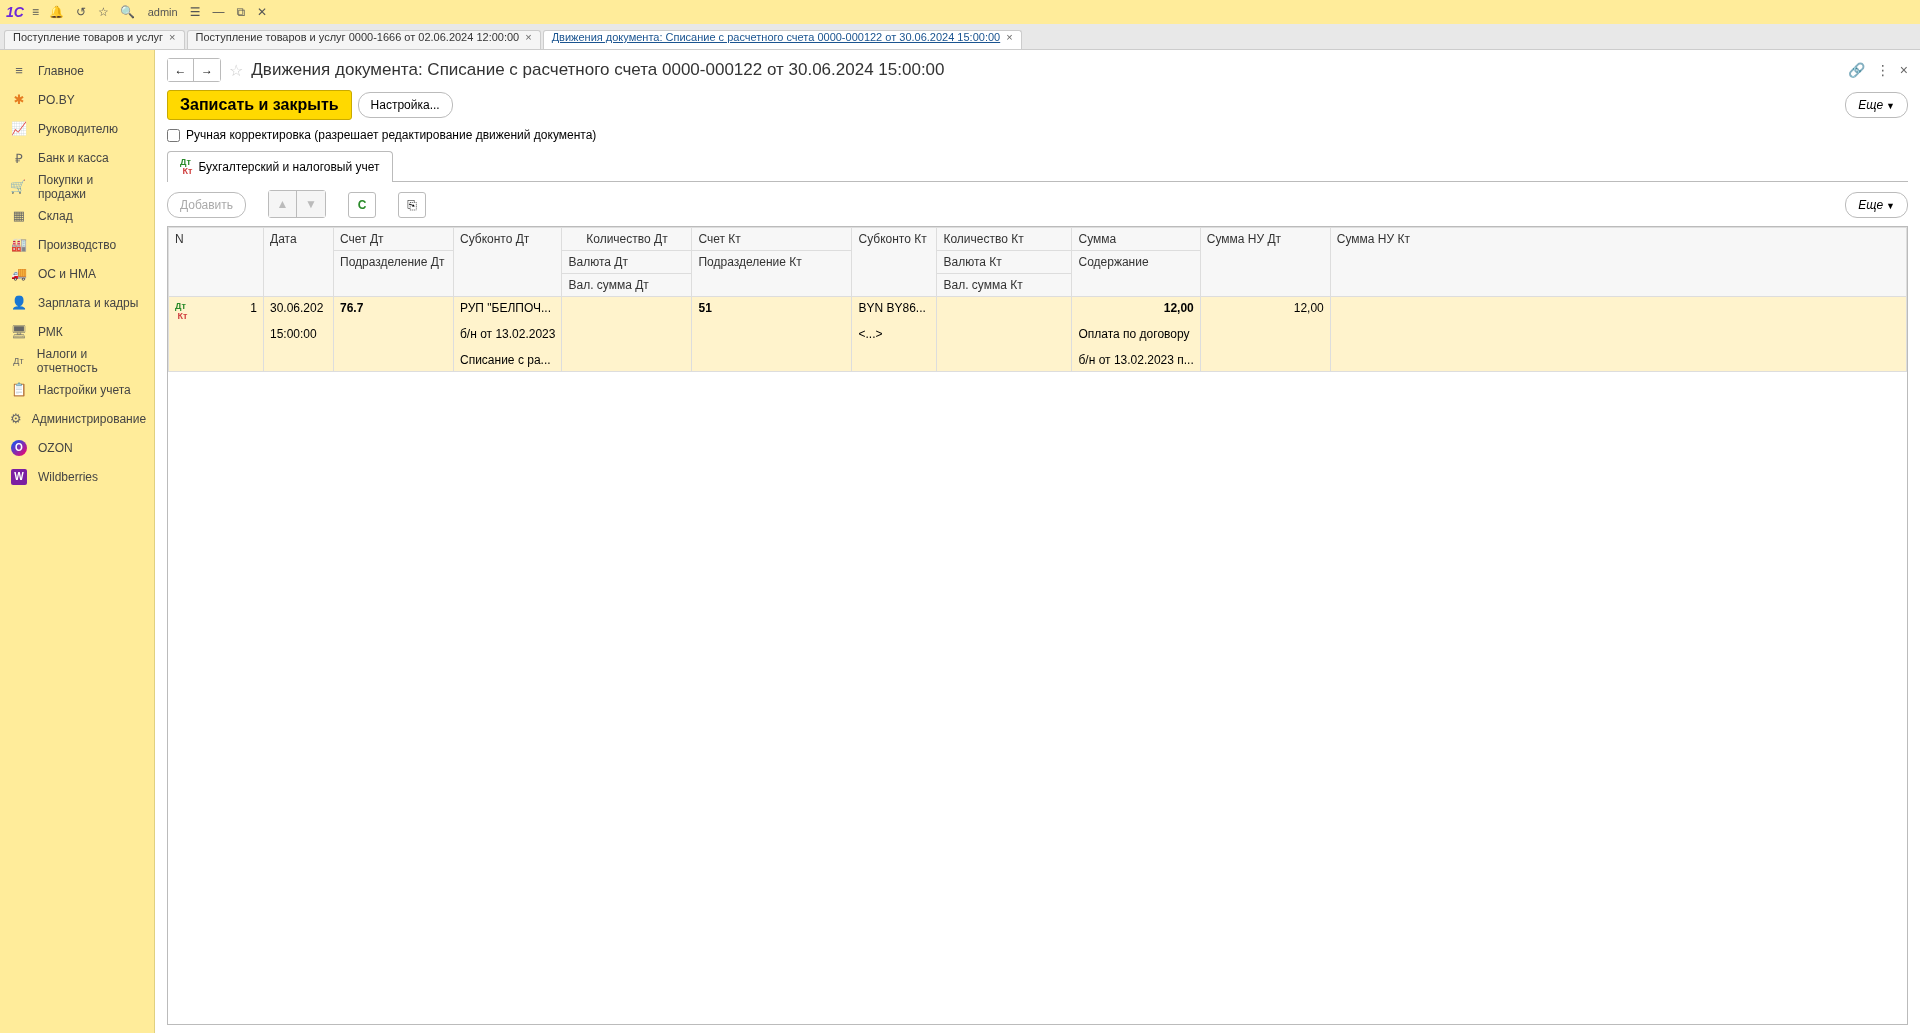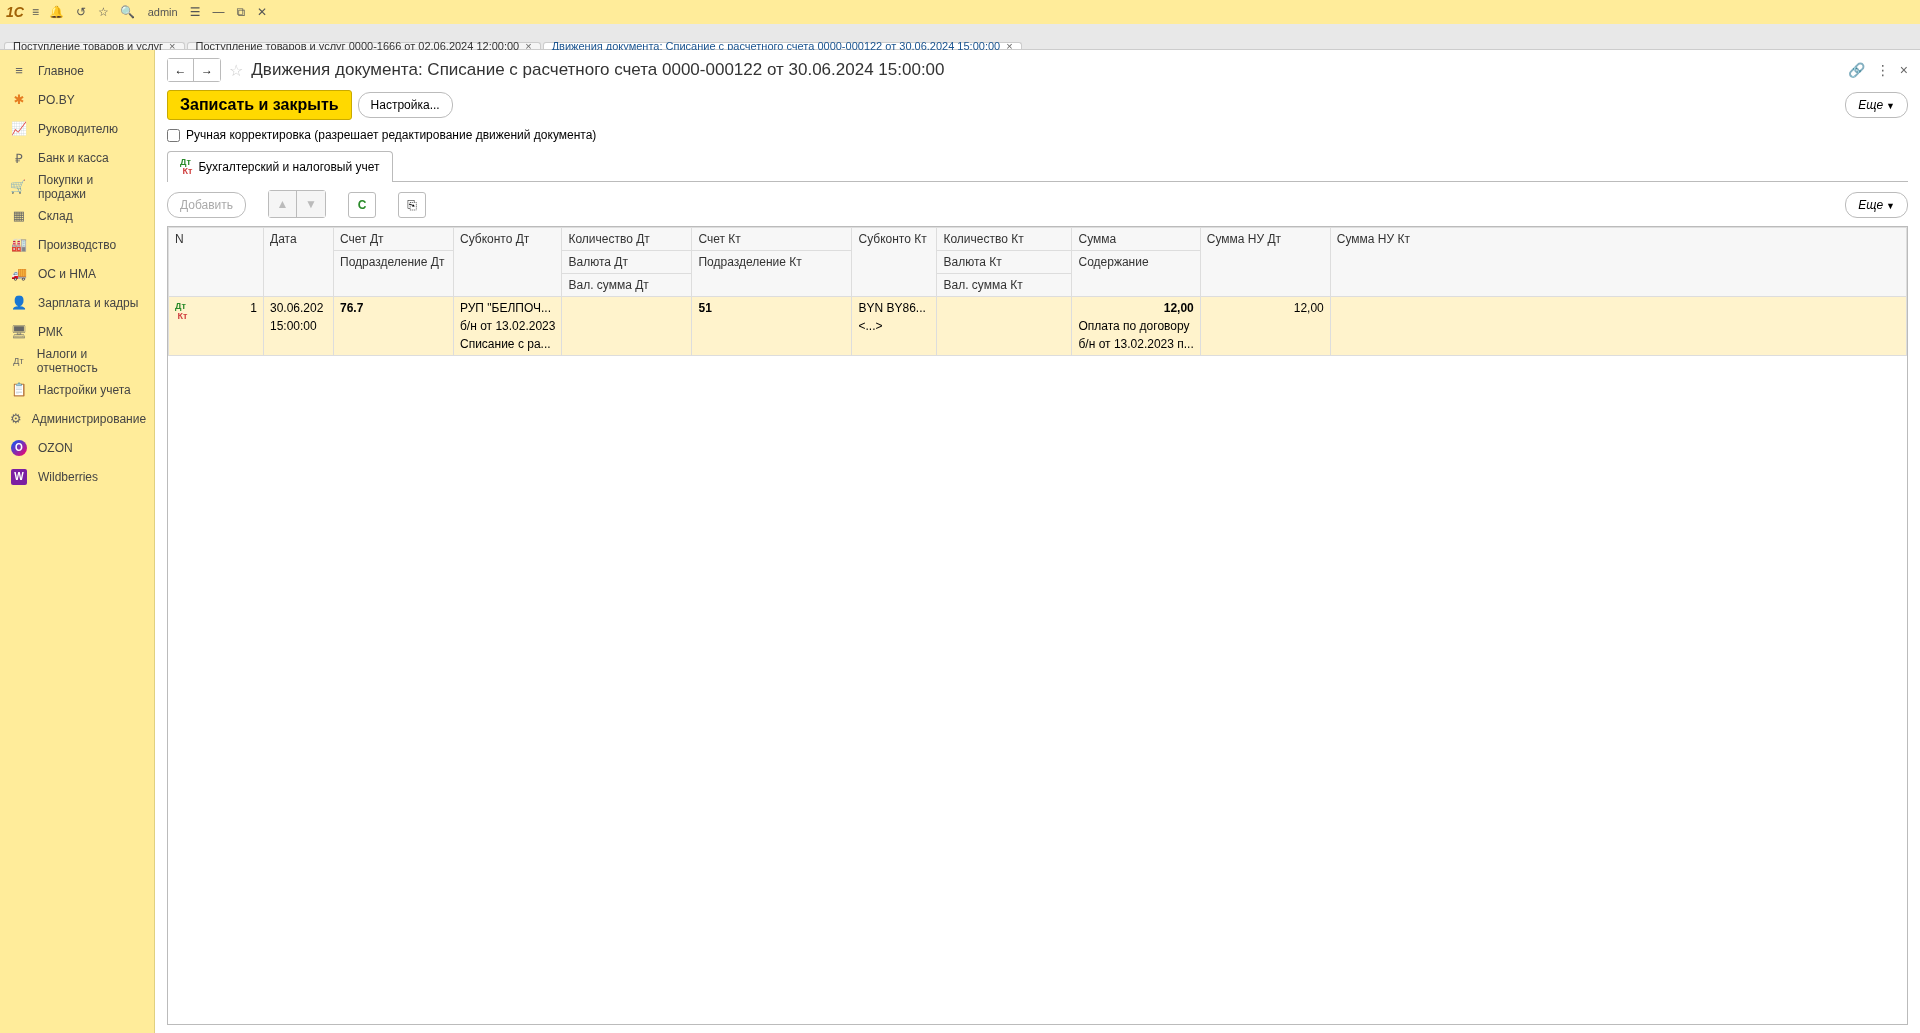--- a/index.html
+++ b/index.html
@@ -1,29 +1,29 @@
 <!DOCTYPE html>
 <html><head>
 <meta charset="utf-8">
 <style>
 * { box-sizing: border-box; margin: 0; padding: 0; font-family: Arial, sans-serif; }
 body { background: #fff; font-size: 12px; overflow: hidden; }
 
 
 .titlebar { height: 24px; background: #ffec9a; display: flex; align-items: center; padding: 0 6px; }
-.logo { color: #a16207; font-weight: bold; font-size: 14px; margin-right: 8px; font-style: italic; }
+.logo { color: #6d28d9; font-weight: bold; font-size: 14px; margin-right: 8px; font-style: italic; }
 .hamburger { margin-right: 10px; cursor: pointer; color: #555; }
 .app-title { color: #555; flex: 1; }
 .title-right { display: flex; align-items: center; gap: 12px; }
 .title-right span { color: #555; cursor: pointer; }
 .title-right .user { font-size: 11px; }
 
 
 .tabs { height: 26px; background: #e8e8e8; display: flex; align-items: stretch; padding-left: 4px; border-bottom: 1px solid #ccc; }
-.tab { display: flex; align-items: center; padding: 0 8px; background: #f5f5f5; border: 1px solid #ccc; border-bottom: none; margin-right: 2px; margin-top: 18px; font-size: 11px; color: #333; cursor: pointer; border-radius: 3px 3px 0 0; }
+.tab { display: flex; align-items: flex-start; padding: 0 8px; background: #f5f5f5; border: 1px solid #ccc; border-bottom: none; margin-right: 2px; margin-top: 6px; font-size: 11px; color: #333; cursor: pointer; border-radius: 3px 3px 0 0; }
 .tab.active { background: #fff; }
 .tab .close-x { margin-left: 6px; color: #666; font-size: 11px; }
 
 
 .main { display: flex; height: calc(100vh - 50px); }
 
 
 .sidebar { width: 155px; background: #ffec9a; border-right: 1px solid #e0d080; padding-top: 6px; }
 .sidebar-item { display: flex; align-items: center; height: 29px; padding: 0 10px; cursor: pointer; color: #444; }
 .sidebar-icon { width: 18px; margin-right: 10px; text-align: center; font-size: 13px; }
@@ -67,33 +67,33 @@
 .table-wrap { border: 1px solid #bbb; flex: 1; overflow: auto; }
 table { border-collapse: collapse; width: 100%; }
 th, td { border: 1px solid #ddd; padding: 4px 6px; font-size: 12px; text-align: left; vertical-align: top; }
 th { background: #f7f7f7; font-weight: normal; color: #333; height: 22px; }
 .sub-th { height: 22px; }
 .data-row td { background: #fff3cc; }
 .num-col { width: 95px; }
 .date-col { width: 70px; }
 .acct-dt-col { width: 120px; }
 .subkonto-col { width: 100px; }
-.qty-col { width: 130px; }
+.qty-col { width: 130px; text-align: center; }
 .acct-kt-col { width: 160px; }
 .subkonto-kt-col { width: 85px; }
 .qty-kt-col { width: 135px; }
 .sum-col { width: 125px; }
 .sum-nu-dt-col { width: 130px; }
 .sum-nu-kt-col { width: auto; }
 .bold { font-weight: bold; }
 .right { text-align: right; }
 .row-icon { font-size: 9px; }
 .row-icon .dt { color: #2a8a2a; font-weight: bold; }
 .row-icon .kt { color: #d04040; font-weight: bold; }
-.cell-stack { display: flex; flex-direction: column; gap: 4px; }
+.cell-stack { display: flex; flex-direction: column; gap: 12px; }
 .truncate { white-space: nowrap; overflow: hidden; text-overflow: ellipsis; max-width: 100%; }
 
 
 .ic-orange { color: #e67e22; }
 .ic-gray { color: #666; }
 .ic-ozon { background: linear-gradient(135deg,#005bff,#ff0066); color: #fff; border-radius: 50%; width: 16px; height: 16px; display: inline-flex; align-items: center; justify-content: center; font-size: 10px; font-weight: bold; }
 .ic-wb { background: #7b1fa2; color: #fff; width: 16px; height: 16px; display: inline-flex; align-items: center; justify-content: center; font-size: 10px; font-weight: bold; border-radius: 2px; }
 </style>
 </head>
 <body>

